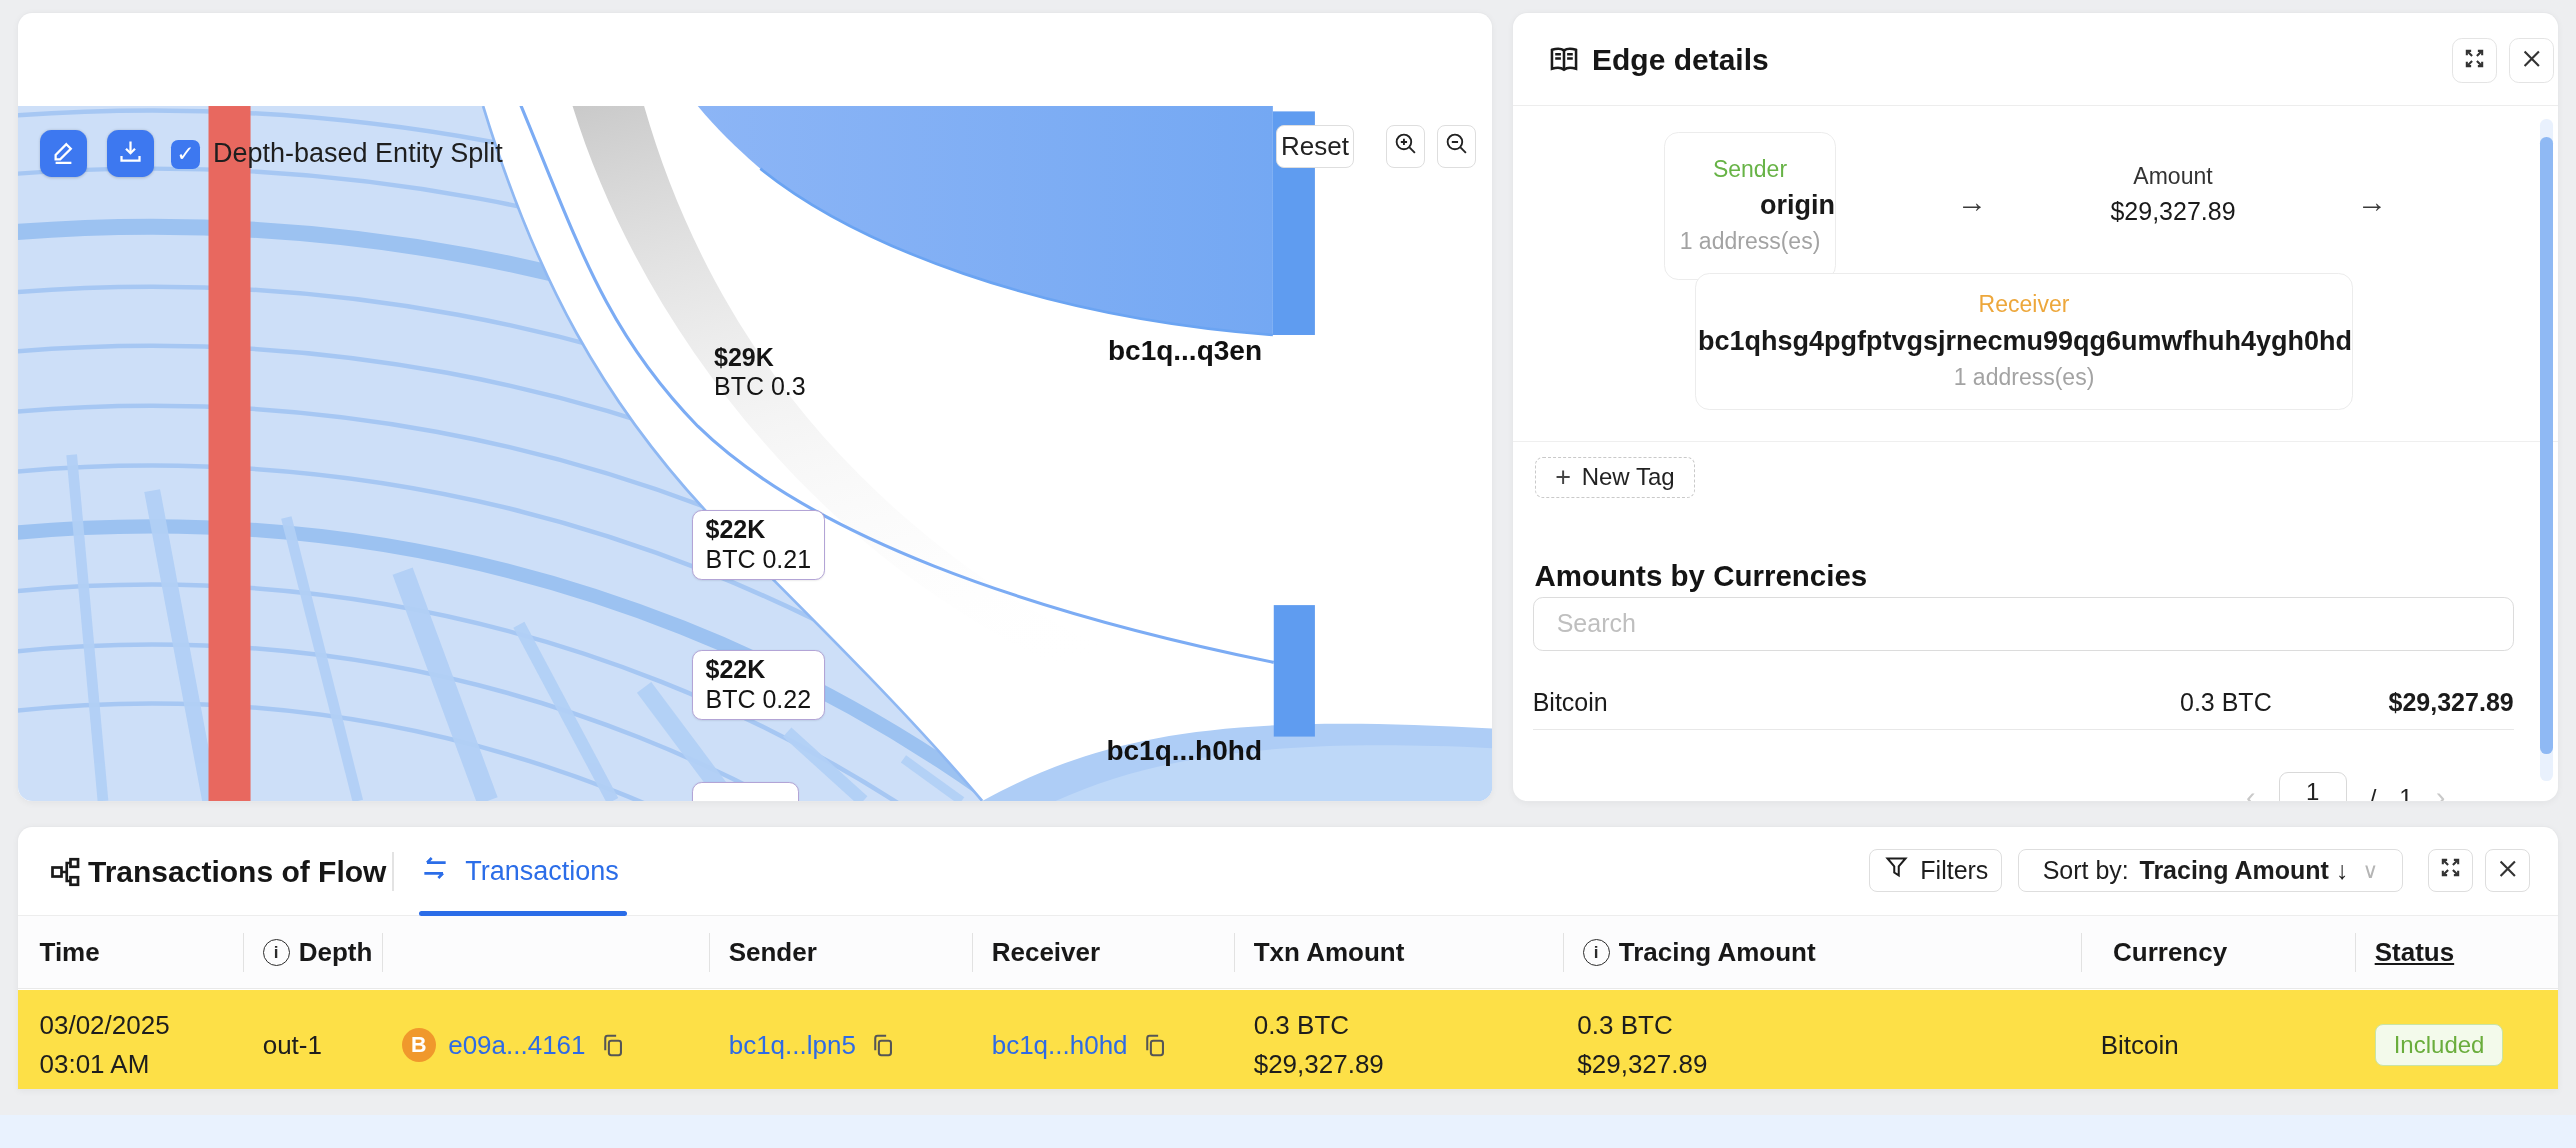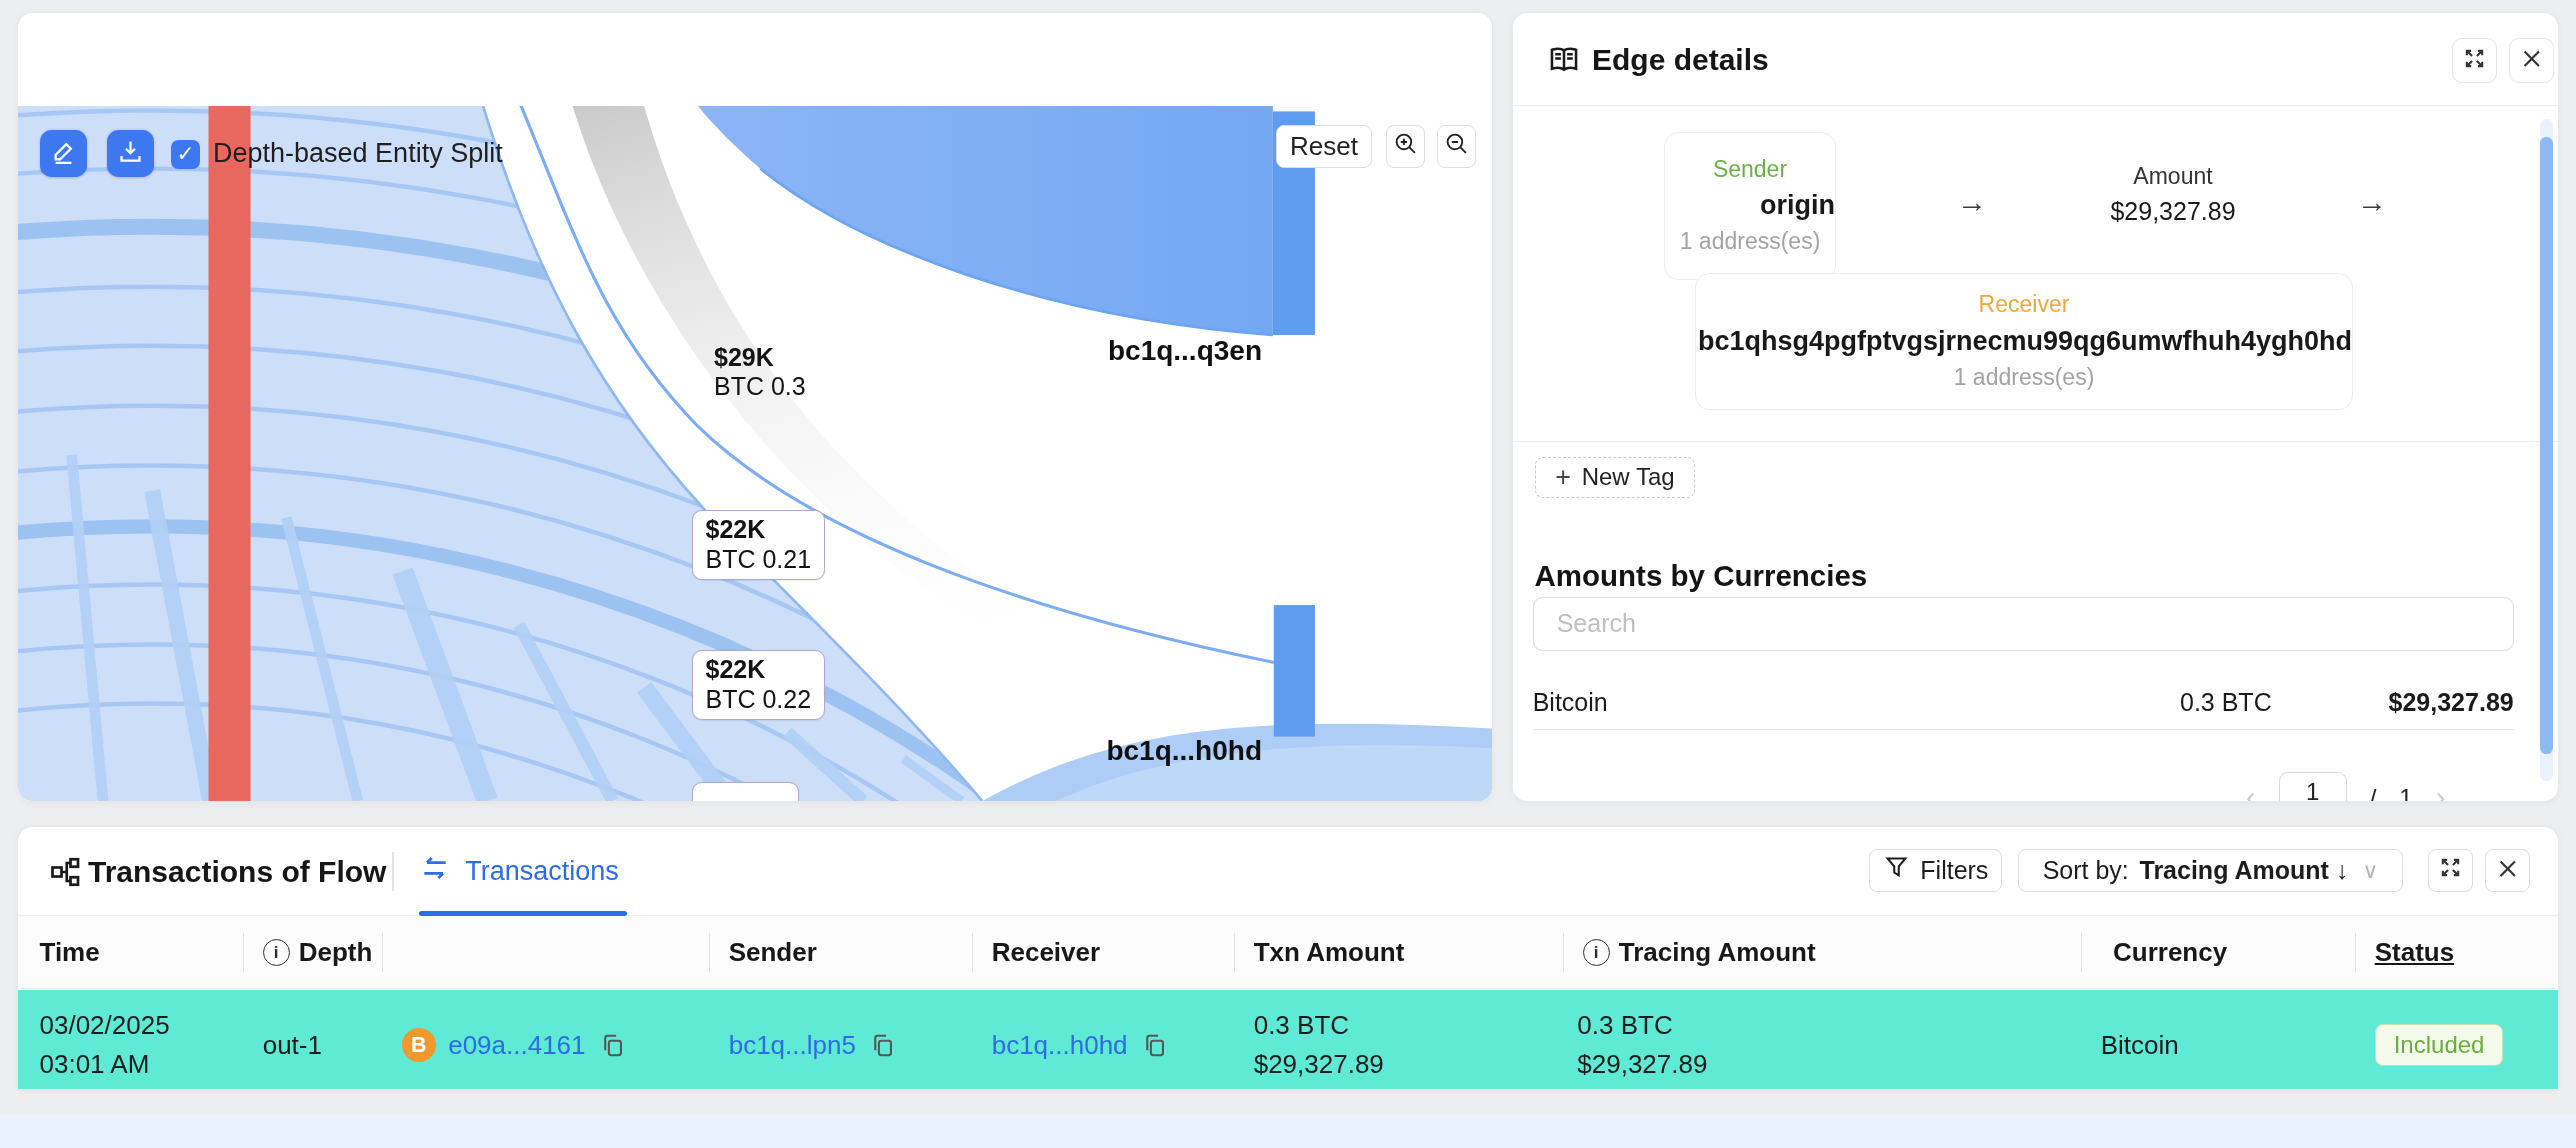--- a/index.html
+++ b/index.html
@@ -14,21 +14,21 @@
   .panel-title { position:absolute; top:47px; transform:translateY(-50%); font-size:30px; font-weight:700; color:#161616; white-space:nowrap; }
   .winbtn { position:absolute; top:25px; width:45px; height:45px; border:1.8px solid #e4e4e4; border-radius:9.8px; background:#fff; display:flex; align-items:center; justify-content:center; cursor:pointer; }
 
   
   #card-moneyflow { left:18px; top:12.5px; width:1474px; height:788px; }
   #mf-chart { position:absolute; left:0; top:93px; width:1474px; height:695px; background:#fff; overflow:hidden; }
   .toolbtn { position:absolute; width:47px; height:47px; border-radius:11.6px; background:#3d78f0; border:none; display:flex; align-items:center; justify-content:center; cursor:pointer; box-shadow:0 0.9px 2.7px rgba(0,0,0,.18); }
   #mf-check { position:absolute; left:153px; top:34px; width:29px; height:29px; border-radius:7.2px; background:#3d78f0; color:#fff; font-size:21.5px; font-weight:700; display:flex; align-items:center; justify-content:center; cursor:pointer; }
   #mf-split-label { position:absolute; left:195px; top:47px; transform:translateY(-50%); font-size:27px; color:#1e1e1e; white-space:nowrap; }
   .chartbtn { position:absolute; top:19.7px; height:43px; background:#fff; border:1.8px solid #dedede; border-radius:8px; display:flex; align-items:center; justify-content:center; font-size:26px; color:#222; cursor:pointer; }
-  #mf-reset { left:1258px; width:96px; }
+  #mf-reset { left:1258px; width:78px; }
   #mf-zoomin { left:1368px; width:39px; }
   #mf-zoomout { left:1419px; width:39px; }
 
   .flow-note { position:absolute; font-size:25px; line-height:29.5px; color:#141414; white-space:nowrap; }
   .flow-note b { font-weight:700;margin-top:16px; }
   .flow-box { background:#fff; border:1.8px solid #b3a4d6; border-radius:9.8px; padding:4.5px 12.5px; box-shadow:0 0.9px 1.8px rgba(0,0,0,.08); }
   .node-label { position:absolute; font-size:28px; font-weight:700; color:#111; white-space:nowrap; }
 
   
   #card-edge { left:1513px; top:12.5px; width:1045px; height:788px; }
@@ -60,21 +60,21 @@
   .hdrbtn { position:absolute; top:22.4px; height:43px; background:#fff; border:1.8px solid #dedede; border-radius:8px; display:flex; align-items:center; justify-content:center; gap:10.7px; font-size:25px; color:#1d1d1d; cursor:pointer; }
   #tx-filters { left:1851px; width:133px; }
   #tx-sort { left:2000px; width:385px; }
   #tx-expand { left:2410px; width:45px; }
   #tx-close { left:2467px; width:45px; }
   #tx-sort .chev { color:#b5b5b5; font-size:21.5px; margin-left:3.6px; }
 
   .th-row { position:absolute; left:0; right:0; top:89px; height:73px; background:#fcfcfd; border-bottom:0.9px solid #e9e9e9; }
   .th { position:absolute; top:0; height:73px; display:flex; align-items:center; gap:9px; font-size:26px; font-weight:700; color:#181818; padding-left:19.7px; }
   .th-sep { position:absolute; top:17px; height:39px; width:0.9px; background:#e2e2e2; }
-  .td-row { position:absolute; left:0; right:0; top:163px; height:110px; border-bottom:0.9px solid #ececec; background:#5eead4; }
+  .td-row { position:absolute; left:0; right:0; top:163px; height:110px; border-bottom:0.9px solid #ececec; background:#fde047; }
   .td { position:absolute; top:0; height:110px; display:flex; align-items:center; gap:9px; font-size:26px; color:#1d1d1d; padding-left:19.7px; }
   .two-line { display:flex; flex-direction:column; gap:7.2px; }
   .link { color:#2e6be6; cursor:pointer; }
   .btc-ico { width:34px; height:34px; border-radius:50%; background:#f0982c; color:#fff; font-weight:700; font-size:21.5px; display:flex; align-items:center; justify-content:center; }
   .copy-ico { cursor:pointer; display:flex; }
   .badge { background:#f3faeb; border:1.8px solid #c9e4a5; color:#6aad3c; border-radius:8px; padding:6.3px 18px; font-size:24px; }
 
   
   .info { width:27px; height:27px; border:1.8px solid #2b2b2b; border-radius:50%; display:flex; align-items:center; justify-content:center; font-size:17px; font-weight:700; color:#2b2b2b; flex:0 0 auto; }
 

